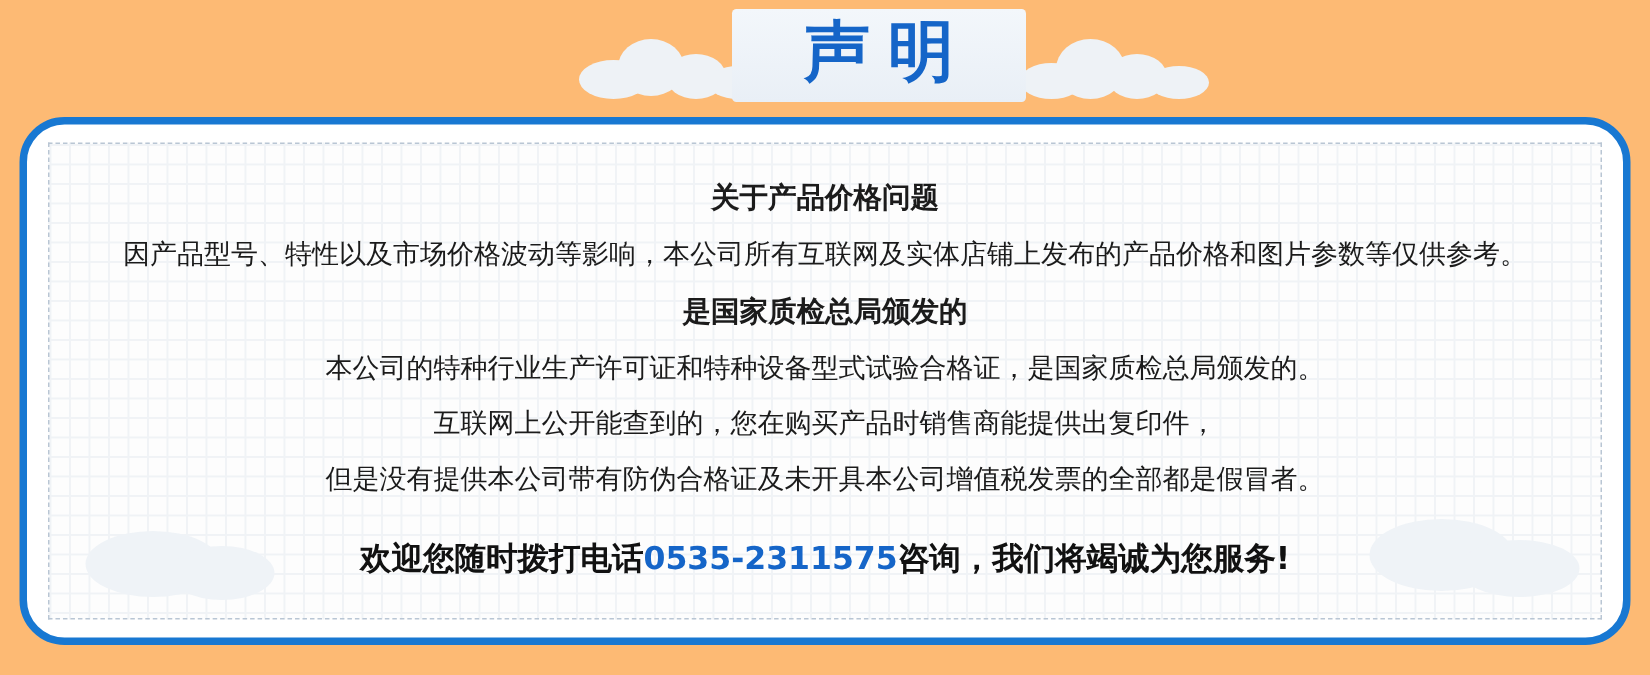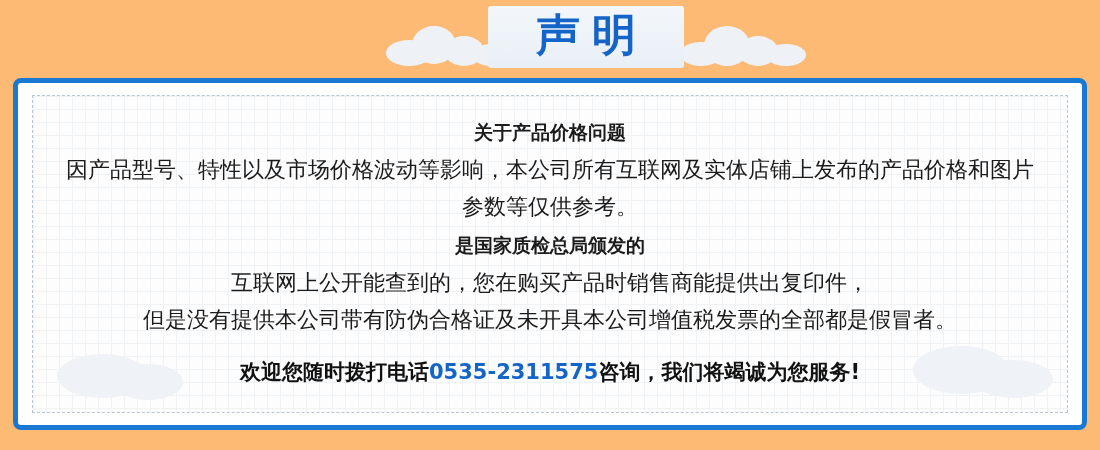--- a/index.html
+++ b/index.html
@@ -69,21 +69,21 @@
   }
 
   
   .frame-outer {
     position: absolute;
     left: 13px;
     top: 78px;
     width: 1074px;
     height: 352px;
     border: 5px solid #1878d2;
-    border-radius: 8px;
+    border-radius: 30px;
     box-sizing: border-box;
     background: #ffffff;
   }
 
   .frame-inner {
     position: absolute;
     left: 14px;
     top: 12px;
     right: 14px;
     bottom: 12px;
@@ -107,21 +107,21 @@
   .heading {
     font-size: 19px;
     font-weight: bold;
     color: #1b1b1b;
     line-height: 34px;
     margin: 3px 0 2px 0;
     font-family: "DejaVu Sans", "Liberation Sans", sans-serif;
   }
 
   .para {
-    font-size: 22px;
+    font-size: 18px;
     color: #1b1b1b;
     line-height: 37px;
     margin: 0;
     font-family: "DejaVu Sans", "Liberation Sans", sans-serif;
   }
 
   .footer-line {
     margin-top: 18px;
     font-size: 21px;
     font-weight: bold;
@@ -172,20 +172,21 @@
       <div class="inner-cloud" style="left:80px; top:268px; width:70px; height:36px;"></div>
       <div class="inner-cloud" style="left:880px; top:250px; width:96px; height:48px;"></div>
       <div class="inner-cloud" style="left:940px; top:264px; width:80px; height:38px;"></div>
 
       <div class="content">
 
         <div class="heading">关于产品价格问题</div>
         <p class="para">因产品型号、特性以及市场价格波动等影响，本公司所有互联网及实体店铺上发布的产品价格和图片参数等仅供参考。</p>
 
         <div class="heading">是国家质检总局颁发的</div>
+        <p class="para">本公司的特种行业生产许可证和特种设备型式试验合格证，是国家质检总局颁发的。</p>
         <p class="para">互联网上公开能查到的，您在购买产品时销售商能提供出复印件，</p>
         <p class="para">但是没有提供本公司带有防伪合格证及未开具本公司增值税发票的全部都是假冒者。</p>
 
         <div class="footer-line">
           <span>欢迎您随时拨打电话</span><span class="phone">0535-2311575</span><span>咨询，我们将竭诚为您服务!</span>
         </div>
 
       </div>
     </div>
   </div>

